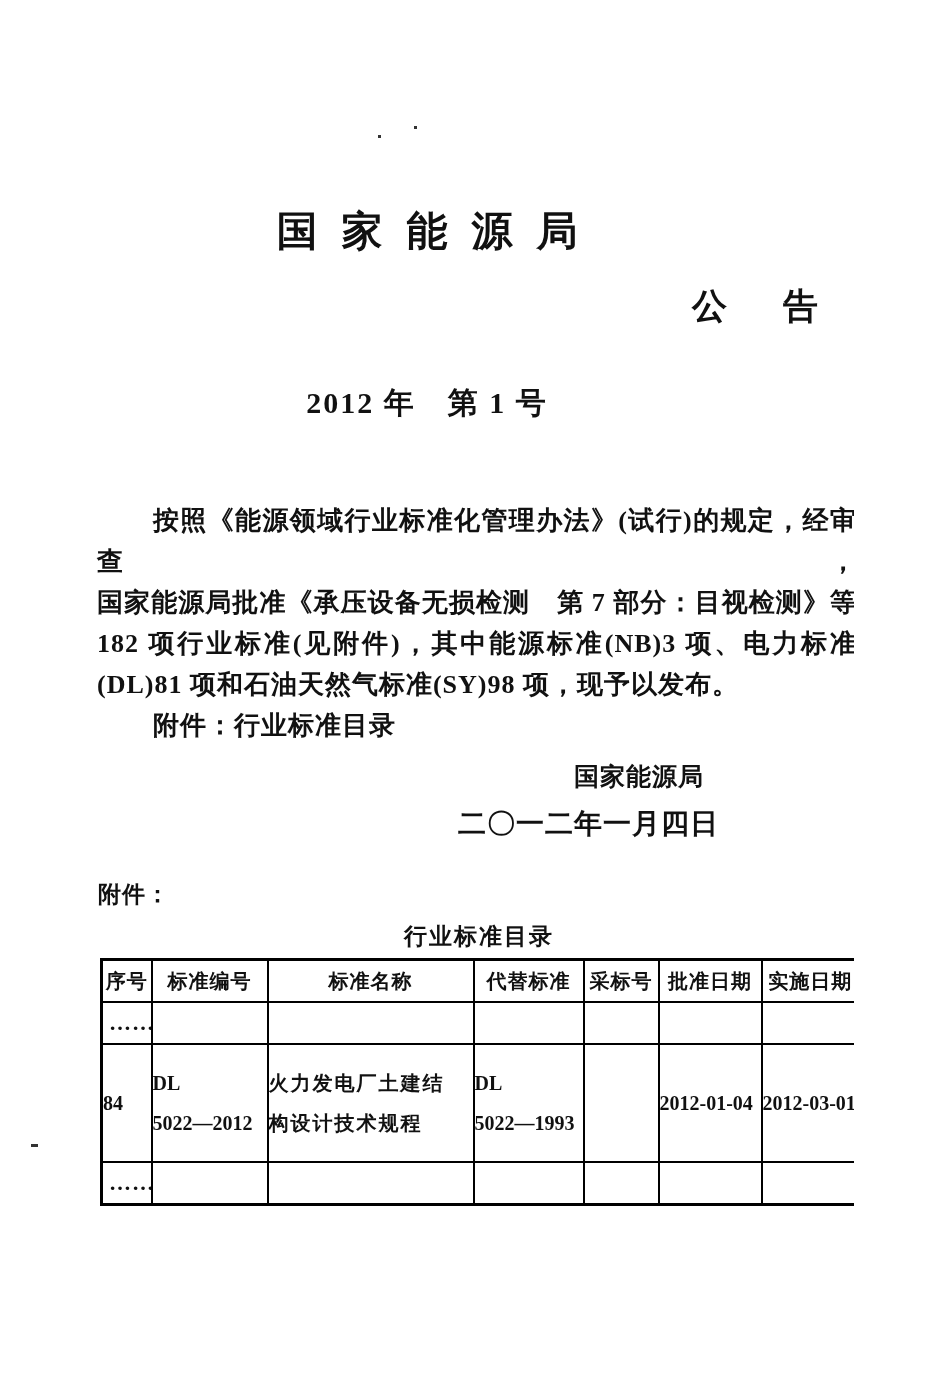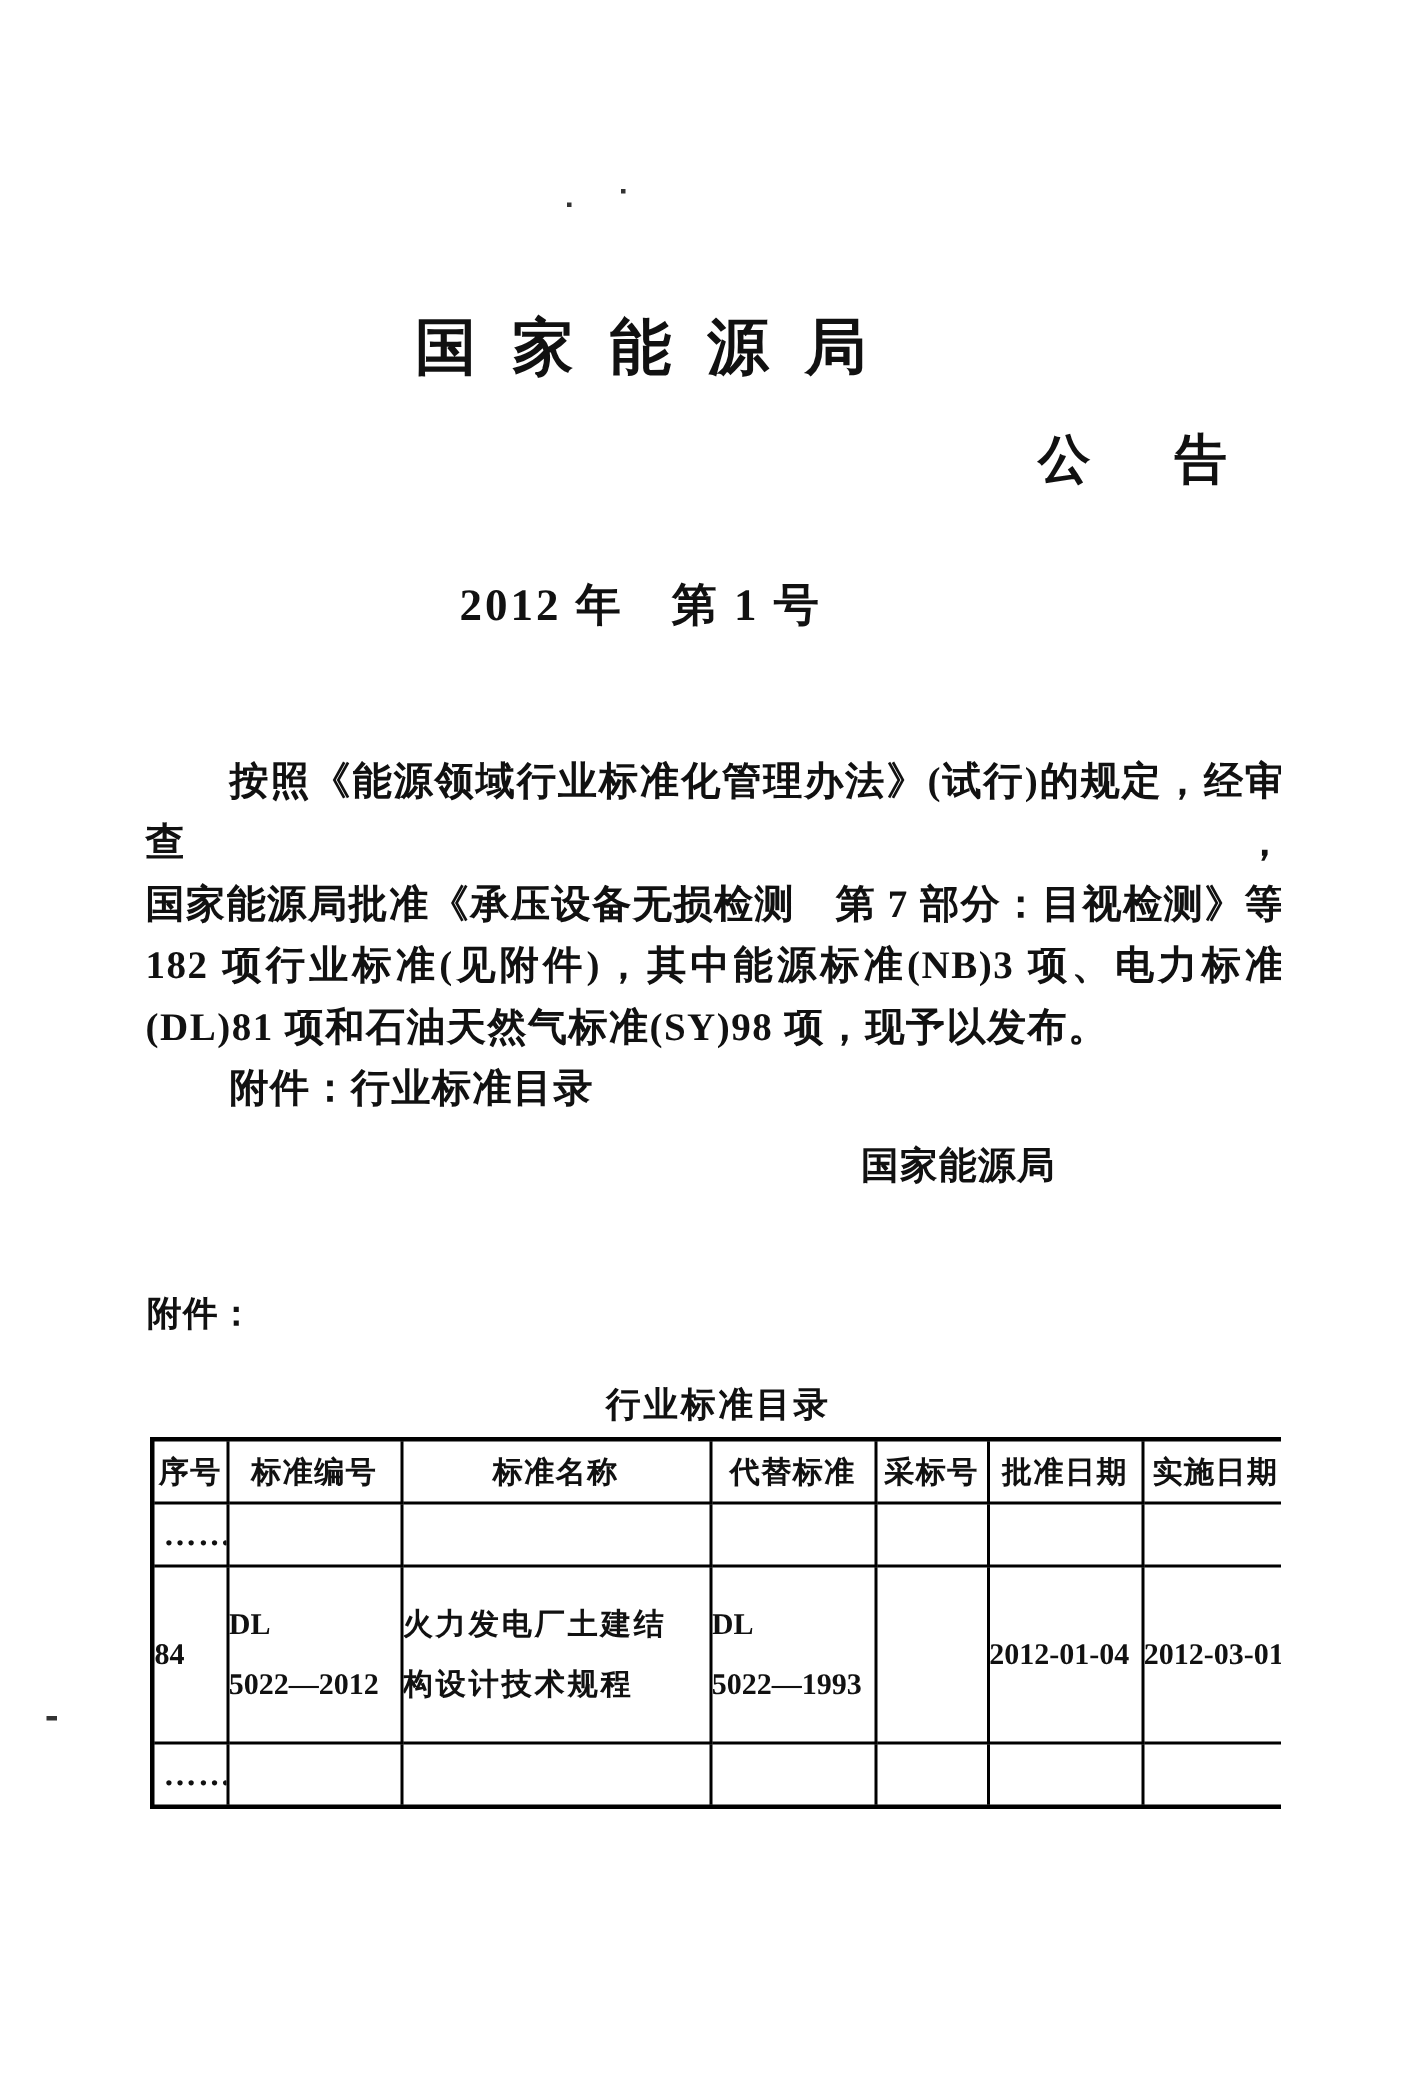--- a/index.html
+++ b/index.html
@@ -76,21 +76,21 @@
   }
   .signature-date {
     font-size: 28px; font-weight: bold;
     letter-spacing: 1px; margin-top: 12px;
     white-space: nowrap;
   }
 
   
   .attachment-label {
     position: absolute;
-    top: 860px; left: 98px;
+    top: 879px; left: 98px;
     font-size: 23px; font-weight: bold;
     letter-spacing: 1px;
   }
   .table-title {
     position: absolute;
     top: 921px; left: 100px; width: 758px;
     text-align: center;
     font-size: 23px; font-weight: bold;
     letter-spacing: 2px;
   }
@@ -163,20 +163,21 @@
   <div class="body-text">
     <div class="body-line justify indent">按照《能源领域行业标准化管理办法》(试行)的规定，经审查，</div>
     <div class="body-line justify">国家能源局批准《承压设备无损检测　第 7 部分：目视检测》等</div>
     <div class="body-line justify">182 项行业标准(见附件)，其中能源标准(NB)3 项、电力标准</div>
     <div class="body-line">(DL)81 项和石油天然气标准(SY)98 项，现予以发布。</div>
     <div class="body-line indent">附件：行业标准目录</div>
   </div>
 
   <div class="signature-block">
     <div class="signature-org">国家能源局</div>
+    <div class="signature-date">二〇一二年一月四日</div>
   </div>
 
   <div class="attachment-label">附件：</div>
   <div class="table-title">行业标准目录</div>
 
   <table class="catalog-table">
     <colgroup>
       <col style="width:50px">
       <col style="width:116px">
       <col style="width:206px">

